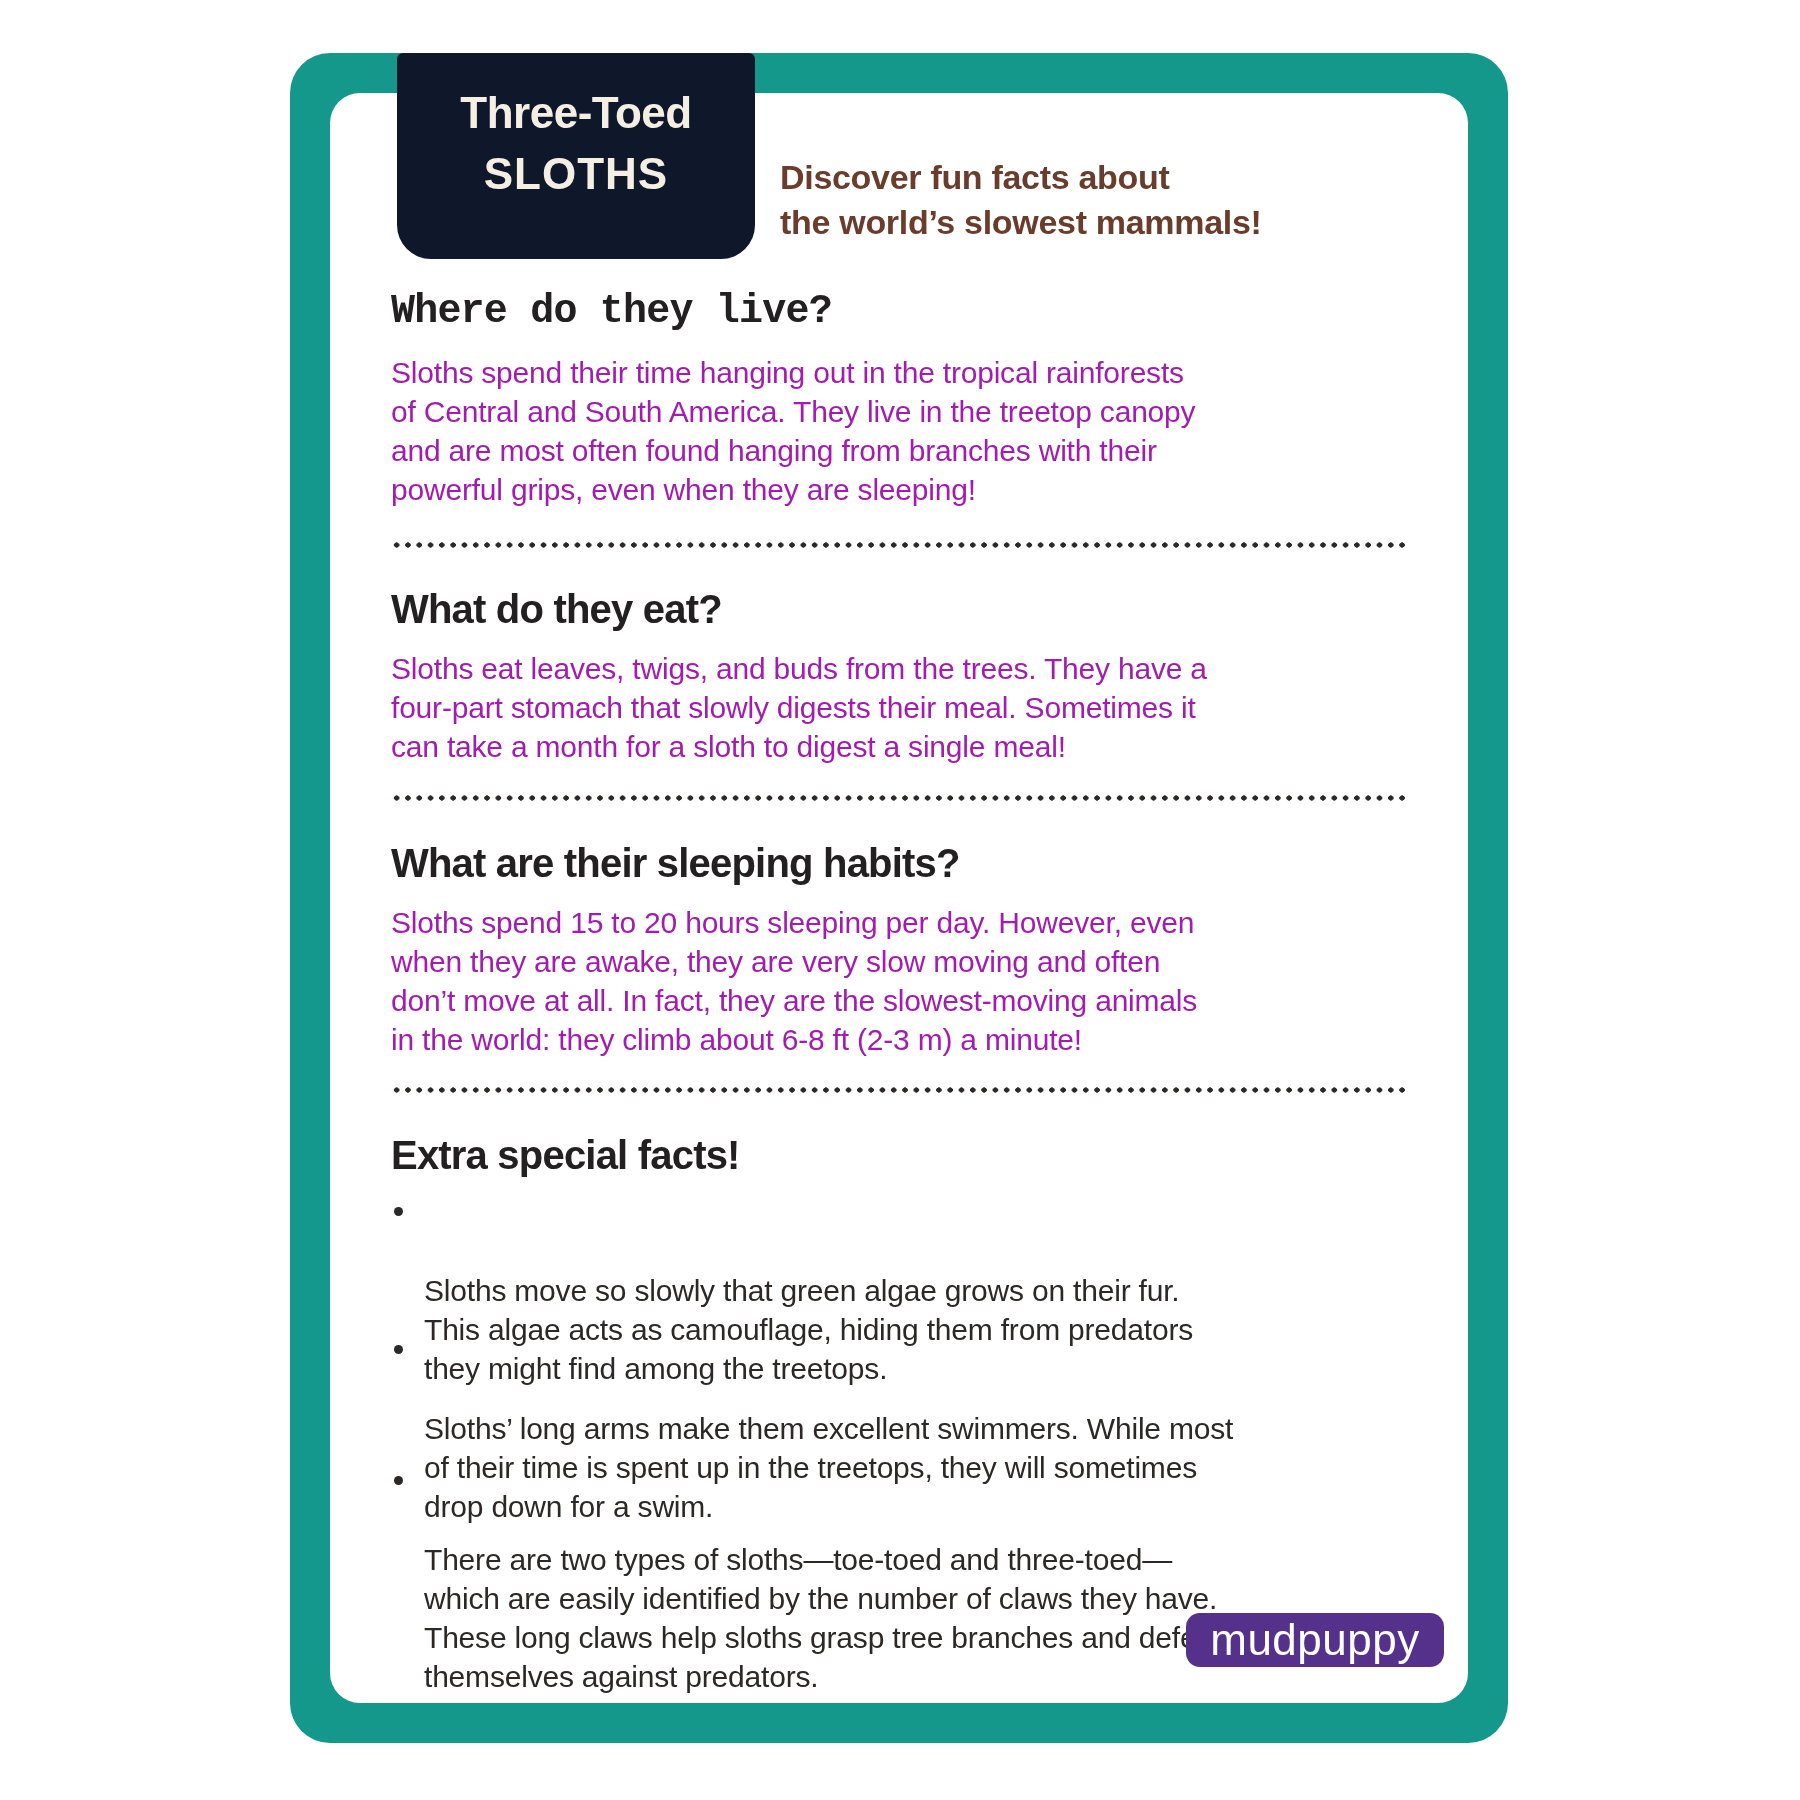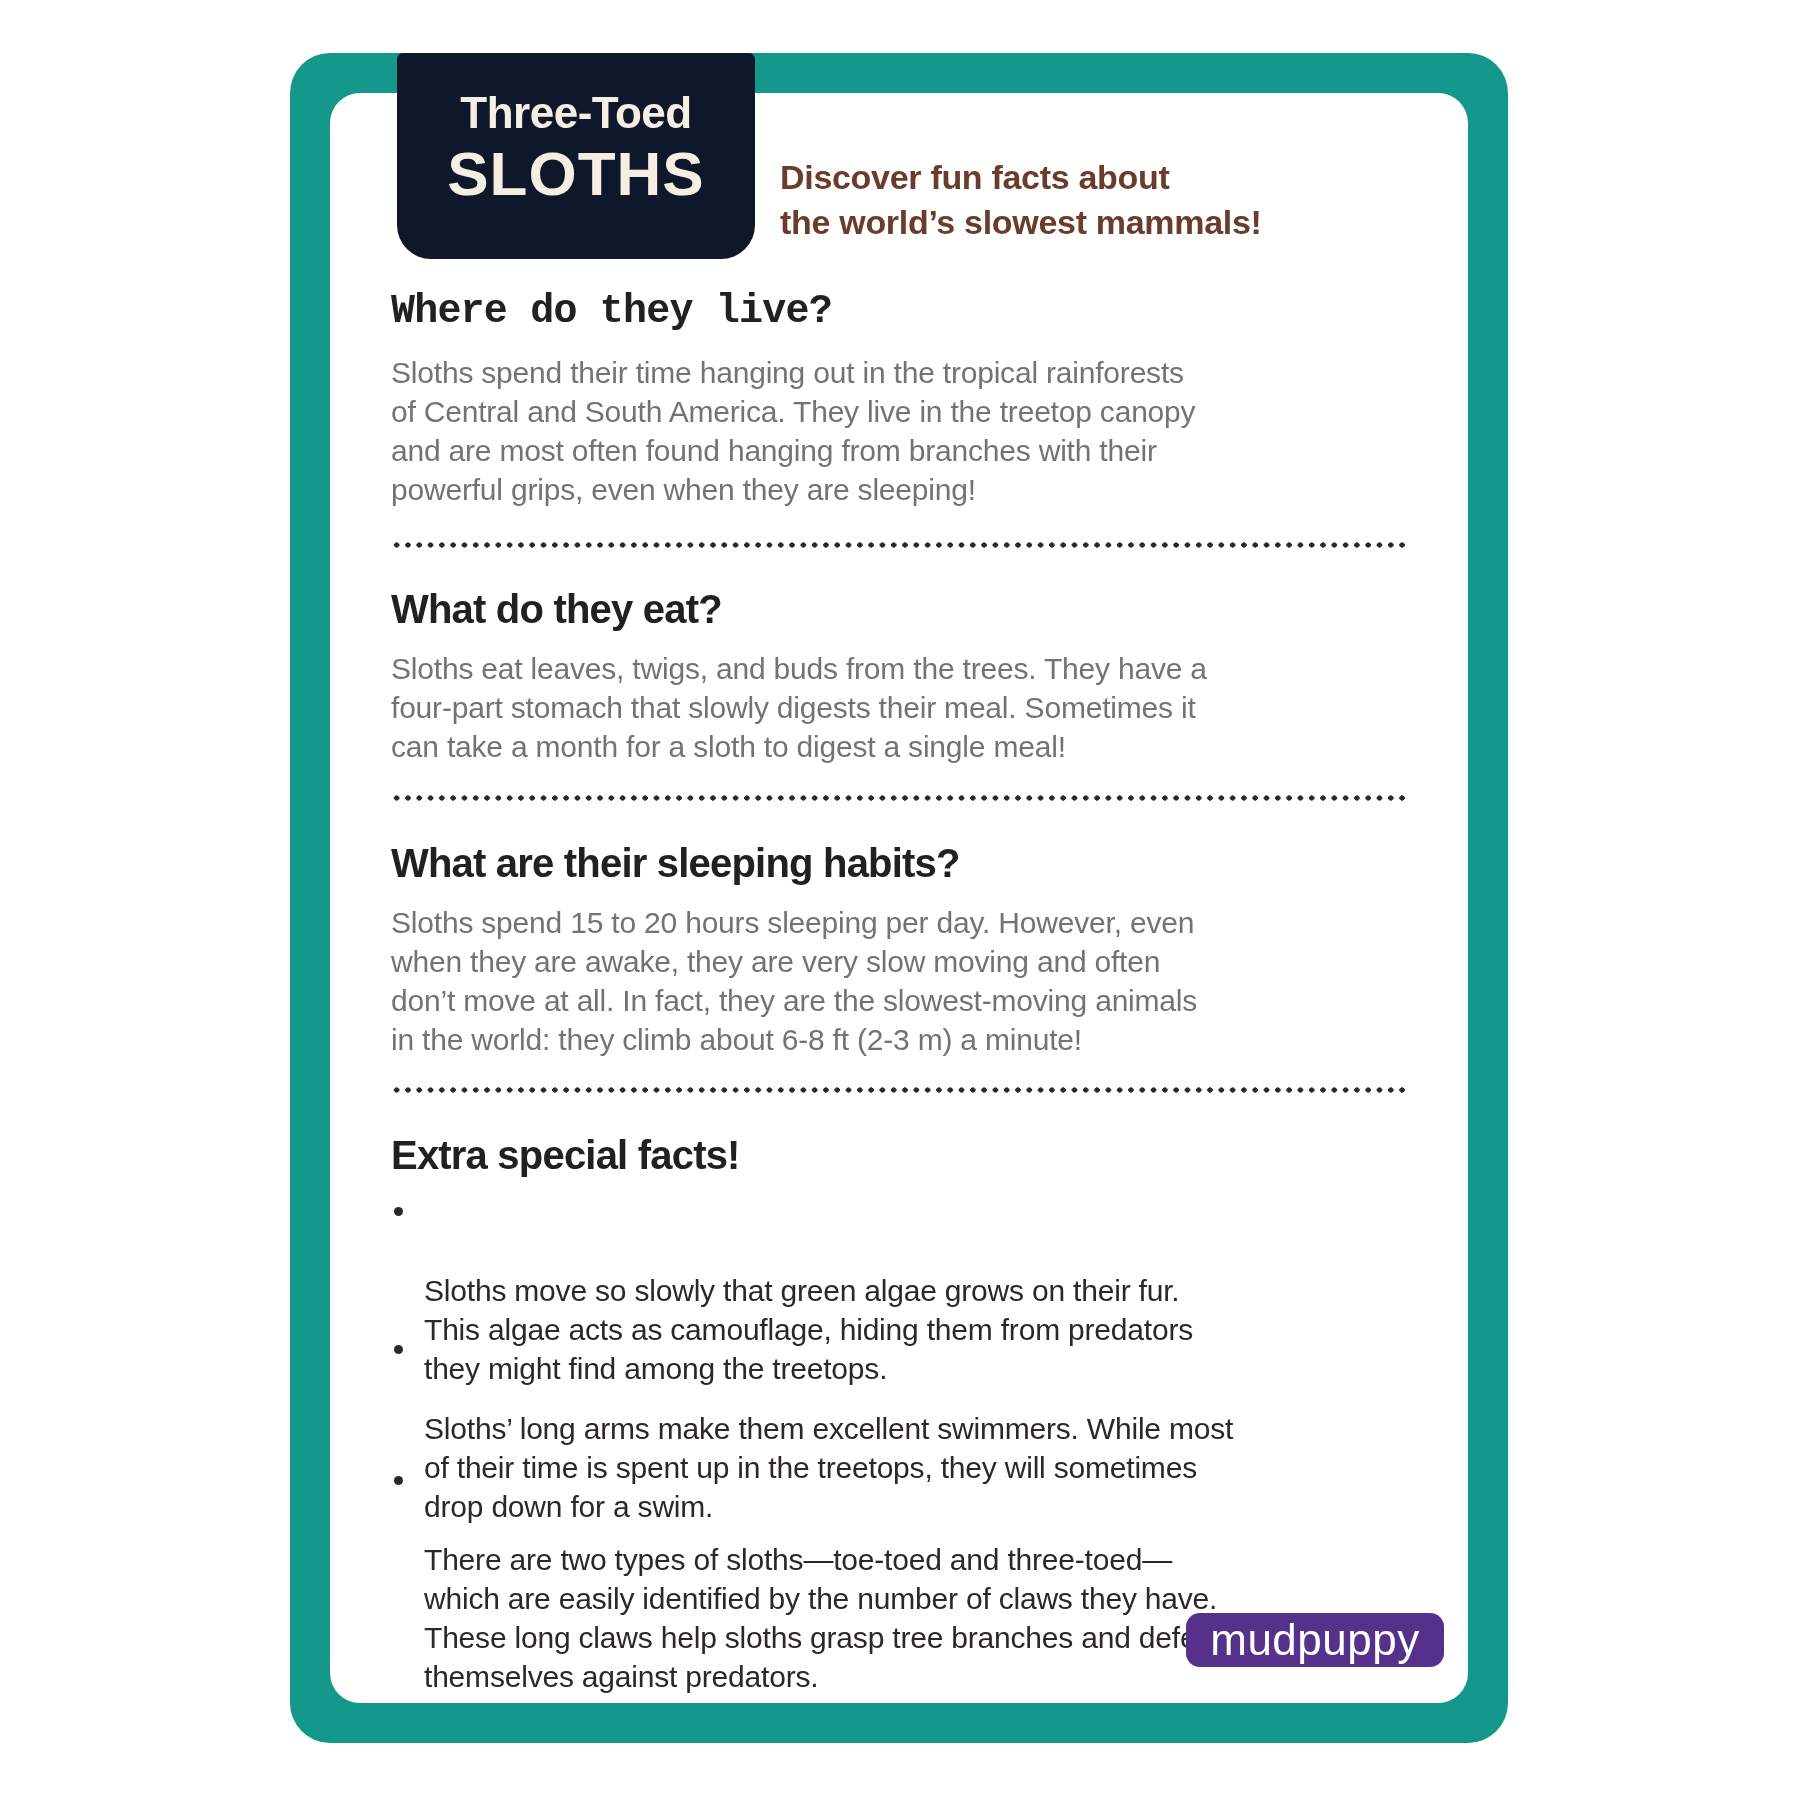--- a/index.html
+++ b/index.html
@@ -14,33 +14,33 @@
   .card{
     position:absolute;left:40px;top:40px;right:40px;bottom:40px;
     background:#ffffff;border-radius:30px;
   }
   .badge{
     position:absolute;left:107px;top:0;width:358px;height:206px;
     background:#0f172a;border-radius:6px 6px 34px 34px;
     text-align:center;color:#f5efe3;box-sizing:border-box;padding-top:34px;
   }
   .badge-line1{font-size:44px;font-weight:700;line-height:52px;letter-spacing:-0.5px;}
-  .badge-line2{font-size:62px;font-weight:700;line-height:70px;letter-spacing:1px;}
+  .badge-line2{font-size:44px;font-weight:700;line-height:70px;letter-spacing:1px;}
   .tagline{
     position:absolute;left:490px;top:78px;width:600px;
     font-size:34px;font-weight:700;line-height:45px;color:#6a3c2b;
     text-align:left;white-space:pre-line;letter-spacing:-0.3px;margin-top:24px;
   }
   .sec-heading{
     position:absolute;left:61px;
     font-size:40px;font-weight:700;letter-spacing:-0.8px;color:#232021;
   }
   .sec-body{
     position:absolute;left:61px;width:1015px;
-    font-size:30px;line-height:39px;color:#737373;
+    font-size:30px;line-height:39px;color:#a21caf;
     white-space:pre-line;letter-spacing:-0.2px;
   }
   .dotted{
     position:absolute;left:61px;right:59px;height:6px;
     background-image:radial-gradient(circle,#2b2826 2.4px,rgba(0,0,0,0) 2.9px);
     background-size:11.3px 6px;background-repeat:repeat-x;background-position:left center;
   }
   .bullet{
     position:absolute;left:61px;width:1015px;box-sizing:border-box;padding-left:33px;
     font-size:30px;line-height:39px;color:#2b2826;

